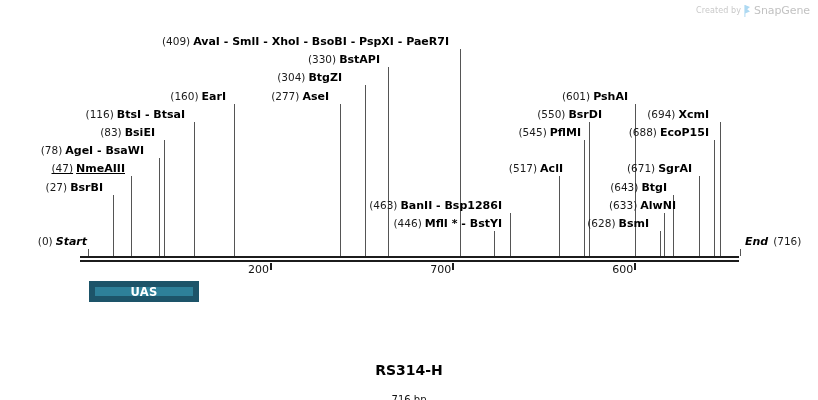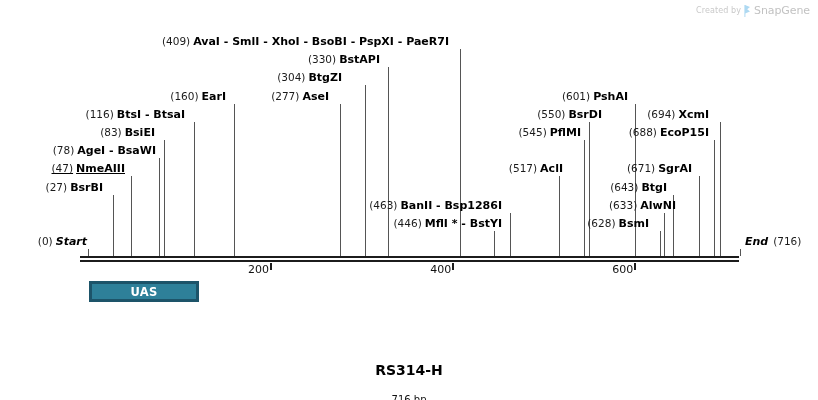--- a/index.html
+++ b/index.html
@@ -112,21 +112,21 @@
     font-size: 11px;
     color: #111;
     transform: translateX(-100%);
     white-space: nowrap;
   }
 
   
   .feature-box {
     position: absolute;
     box-sizing: border-box;
-    border: 3px solid #eab308;
+    border: 6px solid #eab308;
     display: flex;
     align-items: center;
     justify-content: center;
   }
   .feature-box .feature-label {
     font-size: 11.5px;
     font-weight: bold;
     color: #ffffff;
     letter-spacing: .3px;
   }
@@ -151,21 +151,21 @@
 </style>
 </head>
 <body>
 
 <div id="map-canvas">
     <div class="backbone-outer" style="left: 80px; top: 256px; width: 659px; height: 6px;"></div>
     <div class="backbone-gap" style="left: 80px; top: 258px; width: 659px; height: 1.6px;"></div>
     <div class="ruler-tick" style="left: 270.1px; top: 263px;"></div>
     <div class="ruler-num" style="left: 269.1px; top: 263px;">200</div>
     <div class="ruler-tick" style="left: 452.2px; top: 263px;"></div>
-    <div class="ruler-num" style="left: 451.2px; top: 263px;">400</div>
+    <div class="ruler-num" style="left: 451.2px; top: 263px;">700</div>
     <div class="ruler-tick" style="left: 634.3px; top: 263px;"></div>
     <div class="ruler-num" style="left: 633.3px; top: 263px;">600</div>
     <div class="feature-box" style="left: 88.9105px; top: 281px; width: 110.171px; height: 21px; background: rgb(46, 128, 153); border-color: rgb(29, 84, 105);">
       <span class="feature-label" style="color: rgb(255, 255, 255);">UAS</span>
     </div>
     <div class="enz-label term" style="top: 236.2px; left: 87px;"><span class="pos">(0)</span><span class="names">Start</span></div>
     <div class="leader" style="left: 88px; top: 249.2px; height: 6.8px;"></div>
     <div class="enz-label term right-anchored" style="top: 236.2px; left: 744.918px;"><span class="names">End</span><span class="pos">(716)</span></div>
     <div class="leader" style="left: 739.918px; top: 249.2px; height: 6.8px;"></div>
     <div class="enz-label" style="top: 36px; left: 449px;"><span class="pos">(409)</span><span class="names">AvaI  -  SmlI  -  XhoI  -  BsoBI  -  PspXI  -  PaeR7I</span></div>
@@ -185,21 +185,21 @@
     <div class="enz-label" style="top: 108.8px; left: 602px;"><span class="pos">(550)</span><span class="names">BsrDI</span></div>
     <div class="leader" style="left: 588.775px; top: 121.8px; height: 134.2px;"></div>
     <div class="enz-label" style="top: 108.8px; left: 709px;"><span class="pos">(694)</span><span class="names">XcmI</span></div>
     <div class="leader" style="left: 719.887px; top: 121.8px; height: 134.2px;"></div>
     <div class="enz-label" style="top: 127px; left: 155px;"><span class="pos">(83)</span><span class="names">BsiEI</span></div>
     <div class="leader" style="left: 163.571px; top: 140px; height: 116px;"></div>
     <div class="enz-label" style="top: 127px; left: 581px;"><span class="pos">(545)</span><span class="names">PflMI</span></div>
     <div class="leader" style="left: 584.222px; top: 140px; height: 116px;"></div>
     <div class="enz-label" style="top: 127px; left: 709px;"><span class="pos">(688)</span><span class="names">EcoP15I</span></div>
     <div class="leader" style="left: 714.424px; top: 140px; height: 116px;"></div>
-    <div class="enz-label" style="top: 145.2px; left: 156px;"><span class="pos">(78)</span><span class="names">AgeI  -  BsaWI</span></div>
+    <div class="enz-label" style="top: 145.2px; left: 144px;"><span class="pos">(78)</span><span class="names">AgeI  -  BsaWI</span></div>
     <div class="leader" style="left: 159.019px; top: 158.2px; height: 97.8px;"></div>
     <div class="enz-label" style="top: 163.4px; left: 125px; text-decoration: underline;"><span class="pos">(47)</span><span class="names">NmeAIII</span></div>
     <div class="leader" style="left: 130.793px; top: 176.4px; height: 79.6px;"></div>
     <div class="enz-label" style="top: 163.4px; left: 563px;"><span class="pos">(517)</span><span class="names">AclI</span></div>
     <div class="leader" style="left: 558.728px; top: 176.4px; height: 79.6px;"></div>
     <div class="enz-label" style="top: 163.4px; left: 692px;"><span class="pos">(671)</span><span class="names">SgrAI</span></div>
     <div class="leader" style="left: 698.946px; top: 176.4px; height: 79.6px;"></div>
     <div class="enz-label" style="top: 181.6px; left: 103px;"><span class="pos">(27)</span><span class="names">BsrBI</span></div>
     <div class="leader" style="left: 112.584px; top: 194.6px; height: 61.4px;"></div>
     <div class="enz-label" style="top: 181.6px; left: 667px;"><span class="pos">(643)</span><span class="names">BtgI</span></div>

